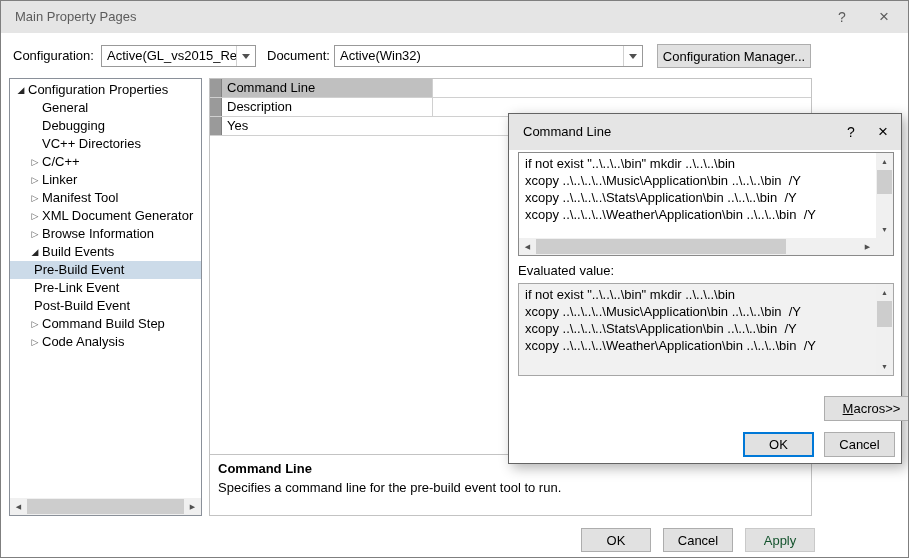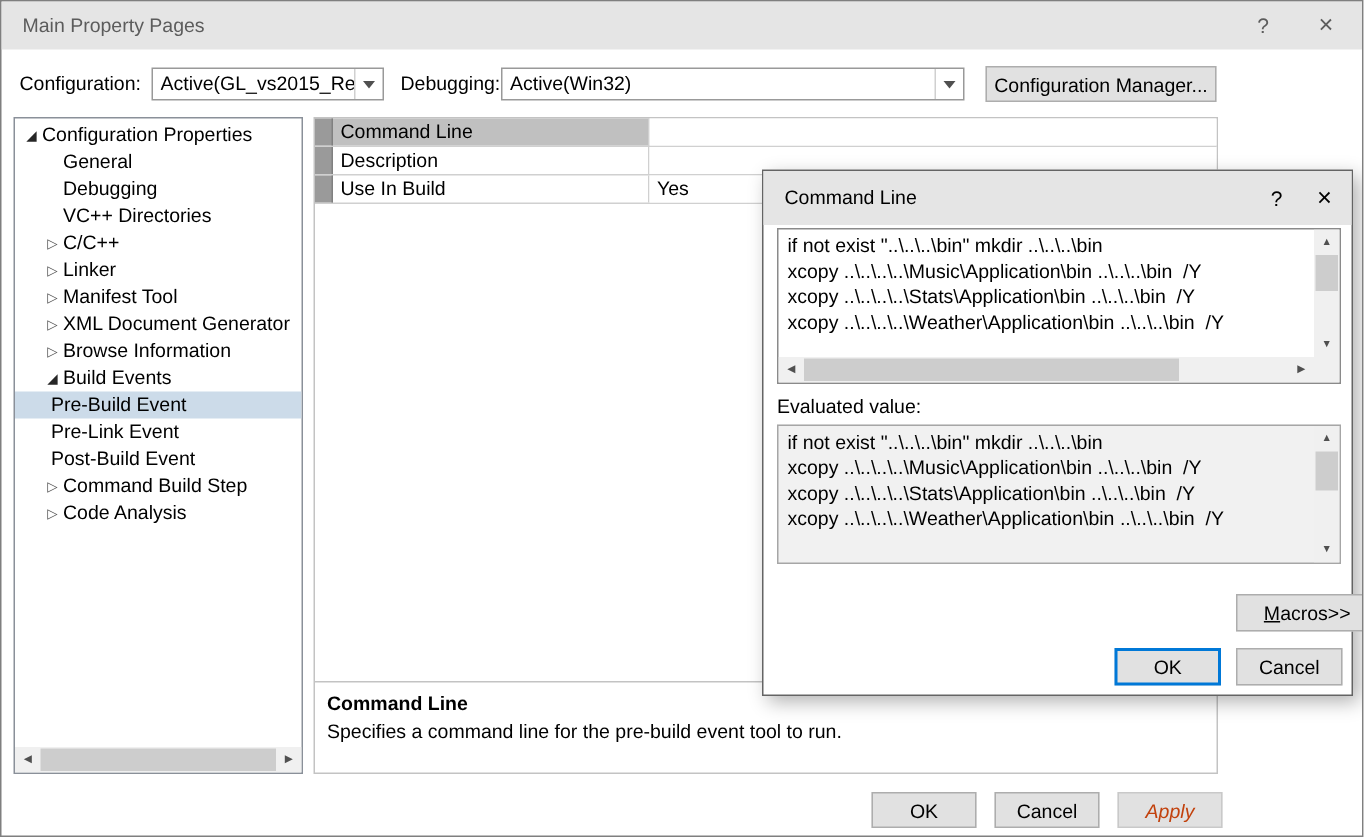--- a/index.html
+++ b/index.html
@@ -15,21 +15,21 @@
   .tb-btn.help{right:52px;font-size:14px;}
   .tb-btn.close{right:10px;font-size:17px;}
   
   .lbl{position:absolute;line-height:22px;}
   .combo{position:absolute;height:22px;background:#fff;border:1px solid #999;box-sizing:border-box;}
   .combo .combo-text{position:absolute;left:5px;right:19px;top:0;line-height:20px;white-space:nowrap;overflow:hidden;}
   .combo .combo-arrow{position:absolute;right:0;top:0;width:18px;height:20px;border-left:1px solid #d0d0d0;}
   .combo .combo-arrow:after{content:"";position:absolute;left:5px;top:8px;border-left:4px solid transparent;border-right:4px solid transparent;border-top:5px solid #505050;}
   .btn{position:absolute;background:#e1e1e1;border:1px solid #adadad;box-sizing:border-box;
        font-family:"Liberation Sans",sans-serif;font-size:13px;color:#000;text-align:center;padding:0;}
-  .btn.disabled{color:#c2410c;border-color:#c9c9c9;font-style:italic;}
+  .btn.disabled{color:#14532d;border-color:#c9c9c9;}
   .btn.default{border:2px solid #0078d7;}
   
   .tree-panel{position:absolute;left:8px;top:77px;width:193px;height:438px;border:1px solid #8a9099;box-sizing:border-box;background:#fff;overflow:hidden;}
   .tree-item{position:relative;height:18px;line-height:18px;white-space:nowrap;display:flex;align-items:center;}
   .tree-item.sel{background:#ccdbe9;}
   .tree-item .twisty{display:inline-block;width:14px;text-align:center;font-size:9px;color:#262626;flex:0 0 14px;}
   .tree-item .twisty.hollow{color:#595959;}
   .lvl0{padding-left:4px;}
   .lvl1{padding-left:18px;}
   .lvl2{padding-left:24px;}
@@ -69,21 +69,21 @@
     <span class="title">Main Property Pages</span>
     <span class="tb-btn help">?</span>
     <span class="tb-btn close">×</span>
   </div>
 
   <span class="lbl" style="left:12px;top:44px;">Configuration:</span>
   <div class="combo" style="left:100px;top:44px;width:155px;">
     <span class="combo-text">Active(GL_vs2015_Release</span>
     <span class="combo-arrow"></span>
   </div>
-  <span class="lbl" style="left:266px;top:44px;">Debugging:</span>
+  <span class="lbl" style="left:266px;top:44px;">Document:</span>
   <div class="combo" style="left:333px;top:44px;width:309px;">
     <span class="combo-text">Active(Win32)</span>
     <span class="combo-arrow"></span>
   </div>
   <button class="btn" style="left:656px;top:43px;width:154px;height:24px;">Configuration Manager...</button>
 
   <div class="tree-panel">
     <div style="position:absolute;left:0;top:2px;right:0;">
       <div class="tree-item lvl0">
         <span class="twisty">◢</span>
@@ -157,21 +157,20 @@
       <div class="row-label sel">Command Line</div>
       <div class="row-value"></div>
     </div>
     <div class="grid-row" style="top:19px;">
       <div class="row-indicator"></div>
       <div class="row-label">Description</div>
       <div class="row-value"></div>
     </div>
     <div class="grid-row" style="top:38px;">
       <div class="row-indicator"></div>
-      <div class="row-label">Use In Build</div>
       <div class="row-value">Yes</div>
     </div>
     <div class="desc-block">
       <div class="desc-title">Command Line</div>
       <div class="desc-text">Specifies a command line for the pre-build event tool to run.</div>
     </div>
   </div>
 
   <button class="btn" style="left:580px;top:527px;width:70px;height:24px;">OK</button>
   <button class="btn" style="left:662px;top:527px;width:70px;height:24px;">Cancel</button>

